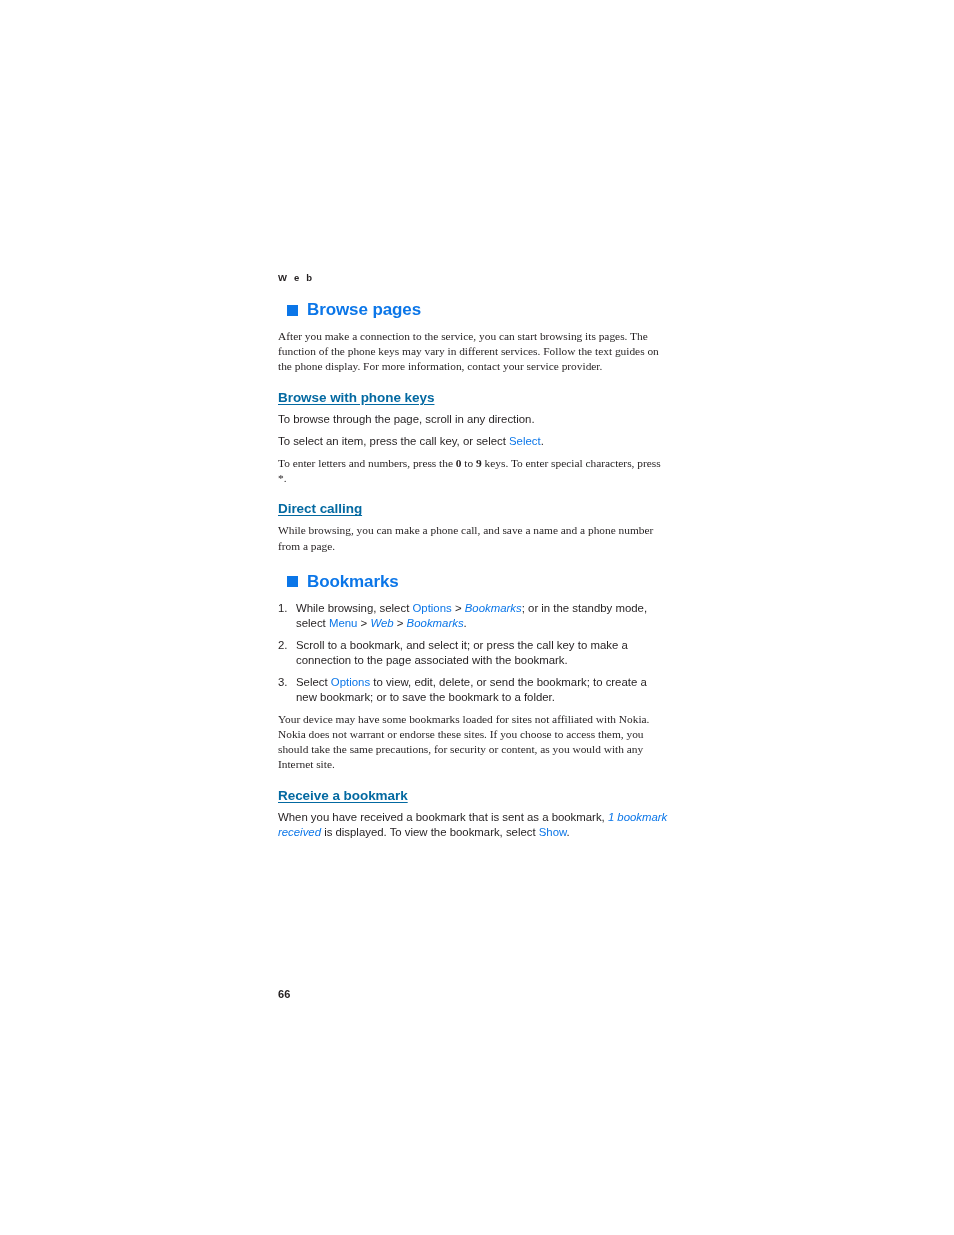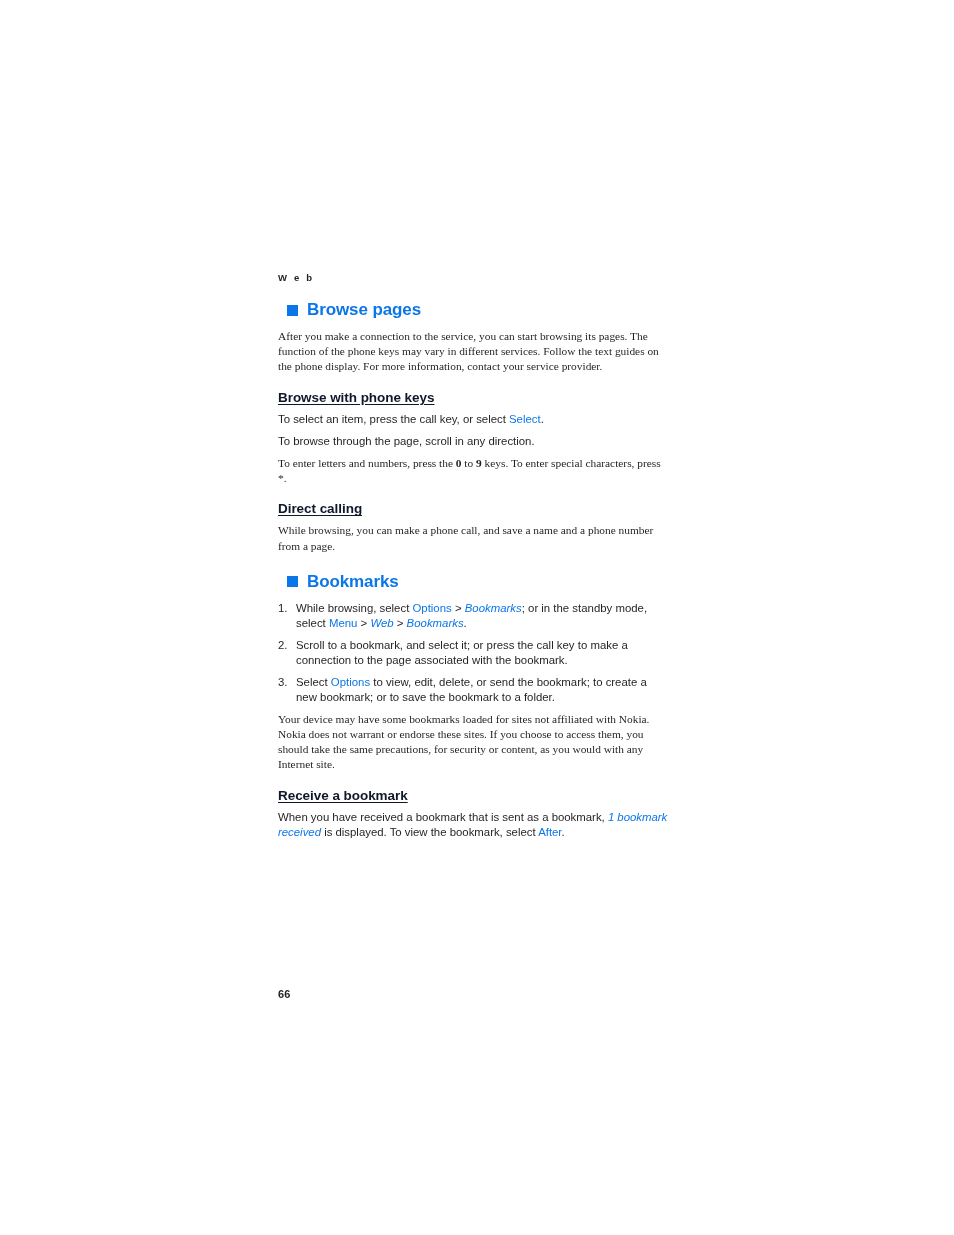--- a/index.html
+++ b/index.html
@@ -63,21 +63,21 @@
     font-size: 17px;
     font-weight: 600;
     color: #0b76e8;
     letter-spacing: -0.1px;
   }
 
   
   .sub-heading {
     font-size: 13.5px;
     font-weight: 700;
-    color: #0f172a;
+    color: #0369a1;
     text-decoration: underline;
     text-underline-offset: 2px;
     margin: 14px 0 6px 0;
     line-height: 17px;
     letter-spacing: -0.05px;
   }
 
   p.body {
     font-size: 11.4px;
     line-height: 15.2px;
@@ -145,22 +145,22 @@
 
     <div class="section-heading">
       <span class="sq-bullet"></span>
       <span class="sh-text">Browse pages</span>
     </div>
 
     <p class="body gap-after-para">After you make a connection to the service, you can start browsing its pages. The function of the phone keys may vary in different services. Follow the text guides on the phone display. For more information, contact your service provider.</p>
 
     <div class="sub-heading">Browse with phone keys</div>
 
+    <p class="body"><span>To browse through the page, scroll in any direction.</span></p>
     <p class="body"><span>To select an item, press the call key, or select </span><span class="ui">Select</span><span>.</span></p>
-    <p class="body"><span>To browse through the page, scroll in any direction.</span></p>
     <p class="body gap-after-para"><span>To enter letters and numbers, press the </span><span class="kbd">0</span><span> to </span><span class="kbd">9</span><span> keys. To enter special characters, press *.</span></p>
 
     <div class="sub-heading">Direct calling</div>
 
     <p class="body gap-after-para"><span>While browsing, you can make a phone call, and save a name and a phone number from a page.</span></p>
 
     <div class="section-heading" style="margin-top:18px;">
       <span class="sq-bullet"></span>
       <span class="sh-text">Bookmarks</span>
     </div>
@@ -169,18 +169,18 @@
     <ol class="numlist">
         <li><span class="num">1.</span><span><span>While browsing, select </span><span class="ui">Options</span><span class="sep"> &gt; </span><span class="uii">Bookmarks</span><span>; or in the standby mode, select </span><span class="ui">Menu</span><span class="sep"> &gt; </span><span class="uii">Web</span><span class="sep"> &gt; </span><span class="uii">Bookmarks</span><span>.</span></span></li>
         <li><span class="num">2.</span><span><span>Scroll to a bookmark, and select it; or press the call key to make a connection to the page associated with the bookmark.</span></span></li>
         <li><span class="num">3.</span><span><span>Select </span><span class="ui">Options</span><span> to view, edit, delete, or send the bookmark; to create a new bookmark; or to save the bookmark to a folder.</span></span></li>
       </ol>
 
     <p class="body gap-after-para">Your device may have some bookmarks loaded for sites not affiliated with Nokia. Nokia does not warrant or endorse these sites. If you choose to access them, you should take the same precautions, for security or content, as you would with any Internet site.</p>
 
     <div class="sub-heading">Receive a bookmark</div>
 
-    <p class="body last"><span>When you have received a bookmark that is sent as a bookmark, </span><span class="uii">1 bookmark received</span><span> is displayed. To view the bookmark, select </span><span class="ui">After</span><span>.</span></p>
+    <p class="body last"><span>When you have received a bookmark that is sent as a bookmark, </span><span class="uii">1 bookmark received</span><span> is displayed. To view the bookmark, select </span><span class="ui">Show</span><span>.</span></p>
 
   </div>
 
   <div class="page-number">66</div>
 </div>
 
 </body></html>

